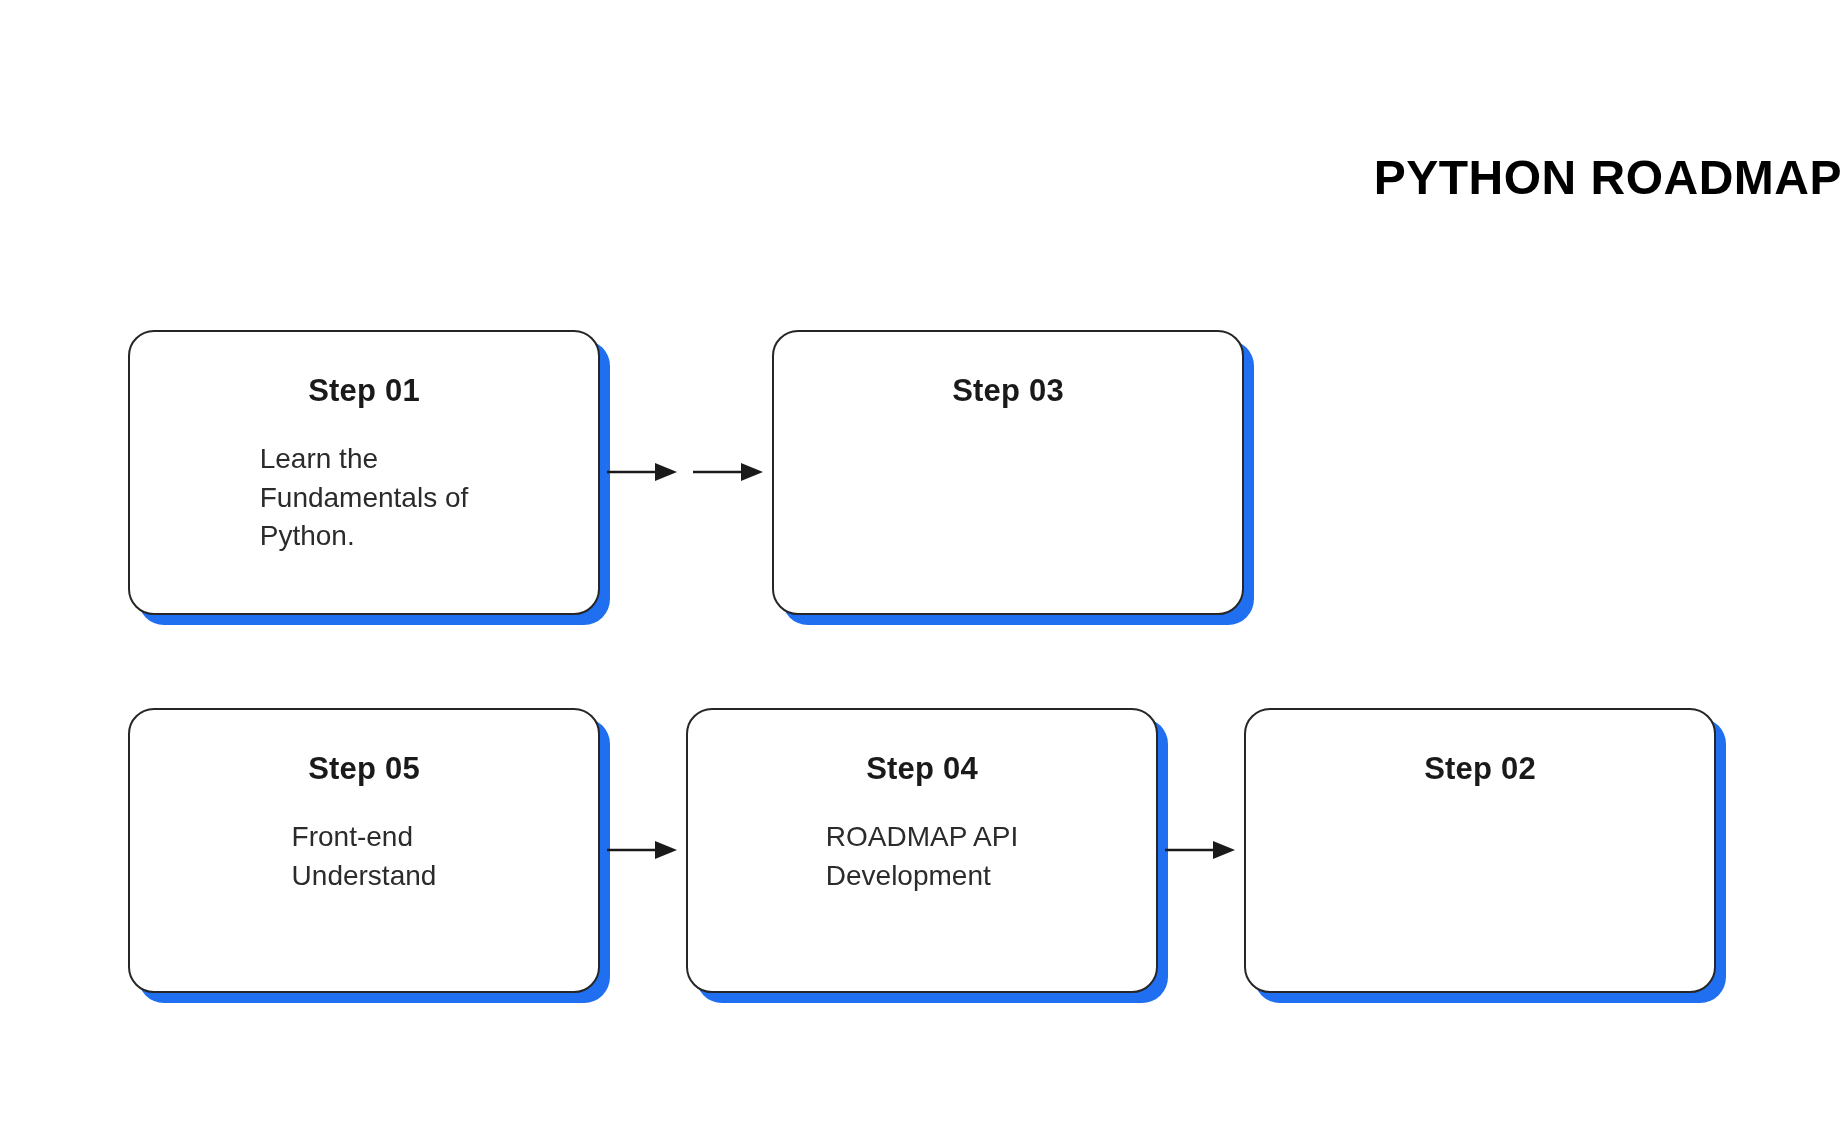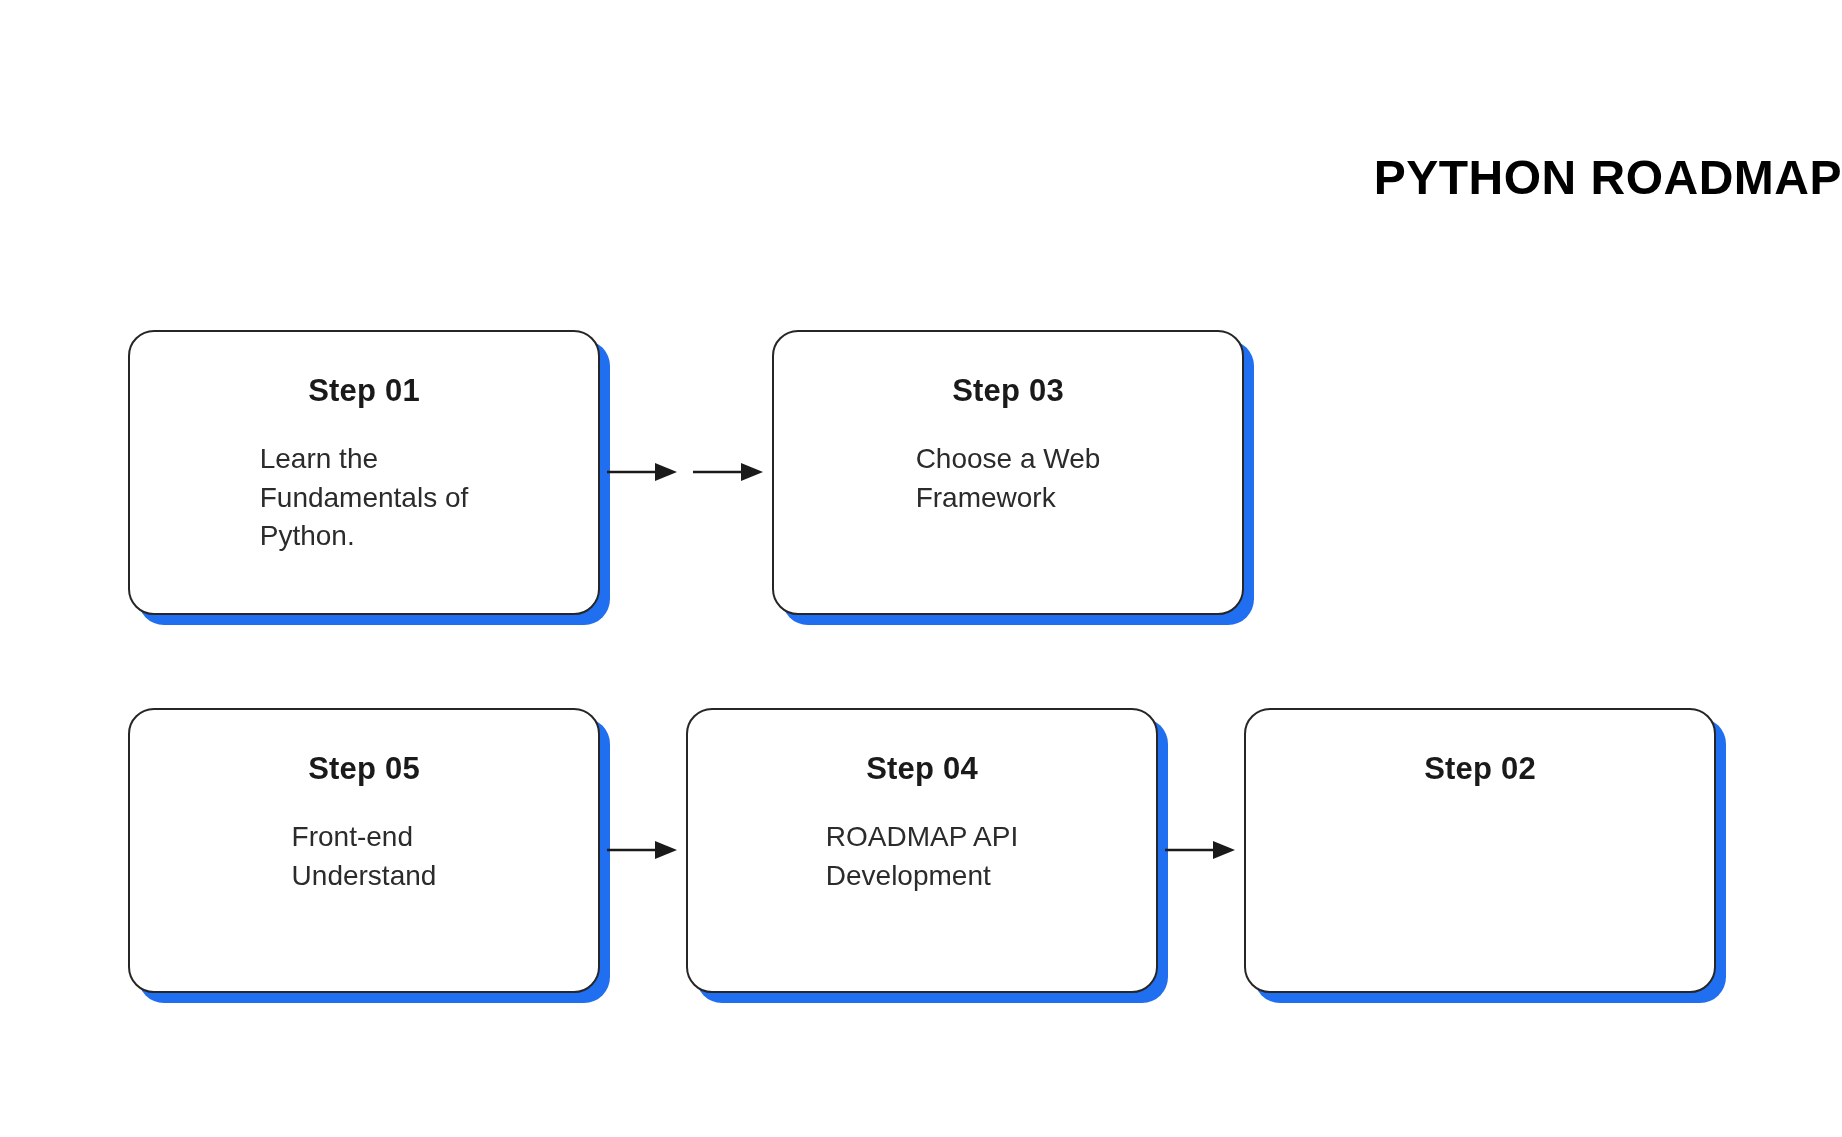--- a/index.html
+++ b/index.html
@@ -153,22 +153,20 @@
         <svg width="72" height="26" viewBox="0 0 72 26" aria-hidden="true">
           <line x1="0" y1="13" x2="52" y2="13" stroke="#1a1a1a" stroke-width="2.6"></line>
           <polygon points="48,4 70,13 48,22" fill="#1a1a1a"></polygon>
         </svg>
       </div>
 
       <div class="card-wrap">
         <div class="card-shadow"></div>
         <div class="card">
           <div class="card-step">Step 03</div>
-          <div class="card-desc">Choose a Web
-Framework</div>
         </div>
       </div>
 
     </div>
 
     <div class="row">
 
       <div class="card-wrap">
         <div class="card-shadow"></div>
         <div class="card">

